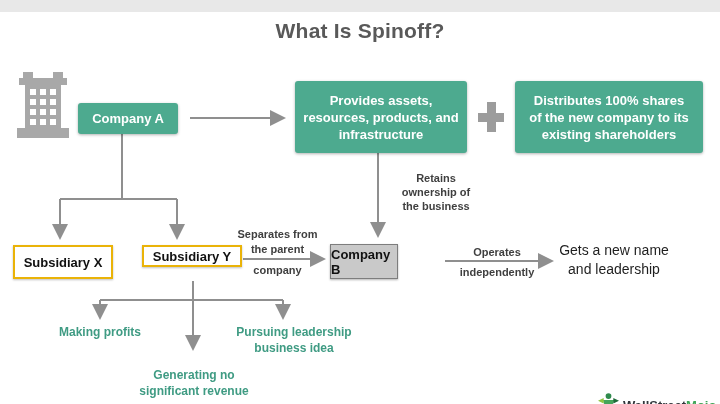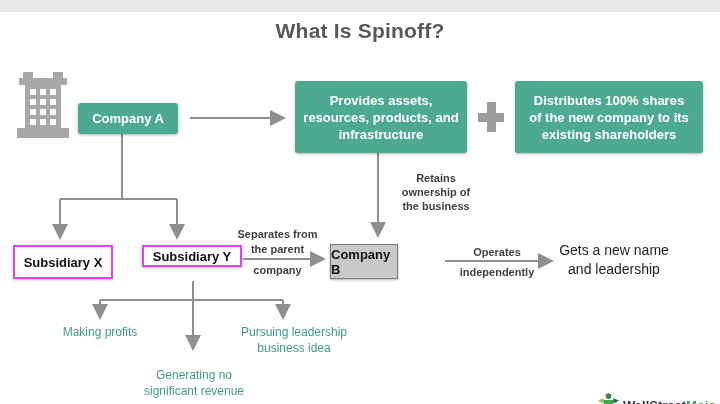--- a/index.html
+++ b/index.html
@@ -18,21 +18,21 @@
   .greenbox {
     background:#4daa8f; color:#ffffff; font-weight:700; text-align:center;
     border-radius:3px; display:flex; align-items:center; justify-content:center;
     box-shadow:0 1px 3px rgba(0,0,0,.3); line-height:17px; font-size:13px;
   }
   #company-a { left:78px; top:91px; width:100px; height:31px; }
   #provides-box { left:295px; top:69px; width:172px; height:72px; padding:4px 8px; }
   #distributes-box { left:515px; top:69px; width:188px; height:72px; padding:4px 12px; }
 
   .whitebox {
-    background:#ffffff; border:2px solid #d946ef; color:#111111;
+    background:#ffffff; border:2px solid #eab308; color:#111111;
     font-weight:700; font-size:13px; text-align:center;
     display:flex; align-items:center; justify-content:center;
     box-shadow:0 1px 2px rgba(0,0,0,.25);
   }
   #subsidiary-x { left:13px; top:233px; width:100px; height:34px; }
   #subsidiary-y { left:142px; top:233px; width:100px; height:22px; }
 
   #company-b {
     left:330px; top:232px; width:68px; height:35px;
     background:#c9c9c9; border:1px solid #7d7d7d; color:#111111;
@@ -46,21 +46,21 @@
   #separates-line2 { left:230px; top:230px; width:95px; }
   #separates-line3 { left:230px; top:251px; width:95px; }
   #operates-line1  { left:447px; top:233px; width:100px; }
   #operates-line2  { left:445px; top:253px; width:104px; }
 
   #gets-label {
     left:545px; top:229px; width:138px; text-align:center;
     color:#1f1f1f; font-weight:400; font-size:14px; line-height:19px;
   }
 
-  .green-note { color:#3f9b83; font-weight:400; font-size:12px; text-align:center; line-height:16px; }
+  .green-note { color:#3f9b83; font-weight:700; font-size:12px; text-align:center; line-height:16px; }
   #making-profits { left:45px;  top:312px; width:110px; }
   #pursuing-label { left:223px; top:312px; width:142px; }
   #generating-label { left:124px; top:355px; width:140px; }
 
   #plus-icon { left:478px; top:90px; width:26px; height:30px; }
   #plus-icon::before { content:""; position:absolute; left:8.5px; top:0; width:9px; height:30px; background:#9c9c9c; }
   #plus-icon::after  { content:""; position:absolute; left:0; top:10.5px; width:26px; height:9px; background:#9c9c9c; }
 
   #building-icon { left:17px; top:60px; }
 

